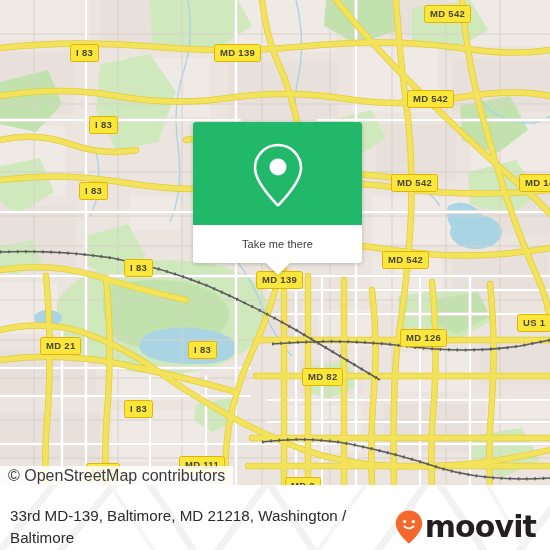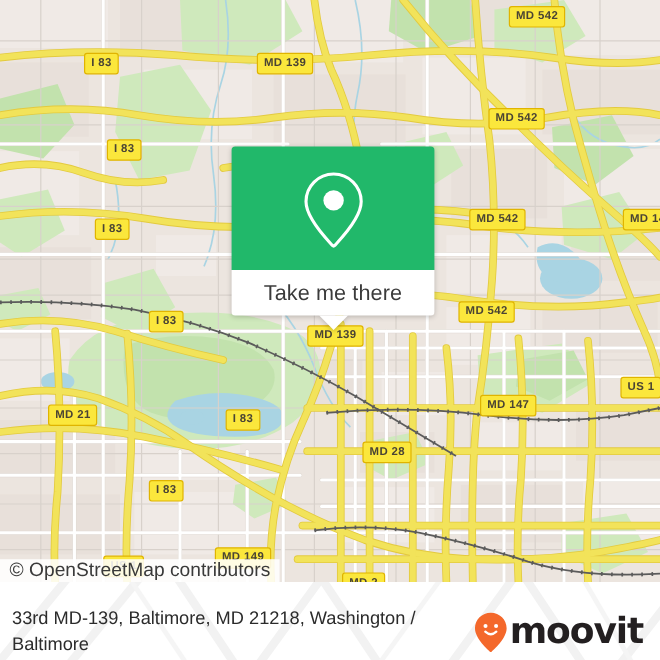--- a/index.html
+++ b/index.html
@@ -77,21 +77,21 @@
     background: #ffffff;
     border-radius: 0 0 3px 3px;
     height: 38px;
     display: flex;
     align-items: center;
     justify-content: center;
     position: relative;
   }
   #popup-foot-label {
     color: #3b3b3b;
-    font-size: 18px;
+    font-size: 11px;
     font-family: "Liberation Sans", sans-serif;
     letter-spacing: 0.1px;
   }
   #popup-pointer {
     position: absolute;
     left: 50%;
     bottom: -12px;
     margin-left: -12px;
     width: 0;
     height: 0;
@@ -425,27 +425,27 @@
         <div class="shield" style="left: 214px; top: 44px;">MD 139</div>
         <div class="shield" style="left: 70px; top: 44px;">I 83</div>
         <div class="shield" style="left: 407px; top: 90px;">MD 542</div>
         <div class="shield" style="left: 89px; top: 116px;">I 83</div>
         <div class="shield" style="left: 391px; top: 174px;">MD 542</div>
         <div class="shield" style="left: 519px; top: 174px;">MD 14</div>
         <div class="shield" style="left: 79px; top: 182px;">I 83</div>
         <div class="shield" style="left: 382px; top: 251px;">MD 542</div>
         <div class="shield" style="left: 124px; top: 259px;">I 83</div>
         <div class="shield" style="left: 256px; top: 271px;">MD 139</div>
-        <div class="shield" style="left: 400px; top: 329px;">MD 147</div>
+        <div class="shield" style="left: 400px; top: 329px;">MD 126</div>
         <div class="shield" style="left: 517px; top: 314px;">US 1</div>
         <div class="shield" style="left: 40px; top: 337px;">MD 21</div>
         <div class="shield" style="left: 188px; top: 341px;">I 83</div>
-        <div class="shield" style="left: 302px; top: 368px;">MD 28</div>
+        <div class="shield" style="left: 302px; top: 368px;">MD 82</div>
         <div class="shield" style="left: 124px; top: 400px;">I 83</div>
-        <div class="shield" style="left: 179px; top: 456px;">MD 149</div>
+        <div class="shield" style="left: 179px; top: 456px;">MD 111</div>
         <div class="shield" style="left: 86px; top: 463px;">US 1</div>
         <div class="shield" style="left: 285px; top: 462px; margin-top: 15px;">MD 2</div>
       </div>
 
     <div id="popup">
       <div id="popup-head">
         <span id="popup-pin-icon">
           <svg width="56" height="66" viewBox="0 0 56 66" aria-hidden="true">
             <path d="M28 4 C15.3 4 5 14.3 5 27 C5 41 22 58 27 63.5 C27.5 64 28.5 64 29 63.5 C34 58 51 41 51 27 C51 14.3 40.7 4 28 4 Z" fill="none" stroke="#ffffff" stroke-width="2.6" stroke-linejoin="round"></path>
             <circle cx="28" cy="26" r="8.5" fill="#ffffff"></circle>

